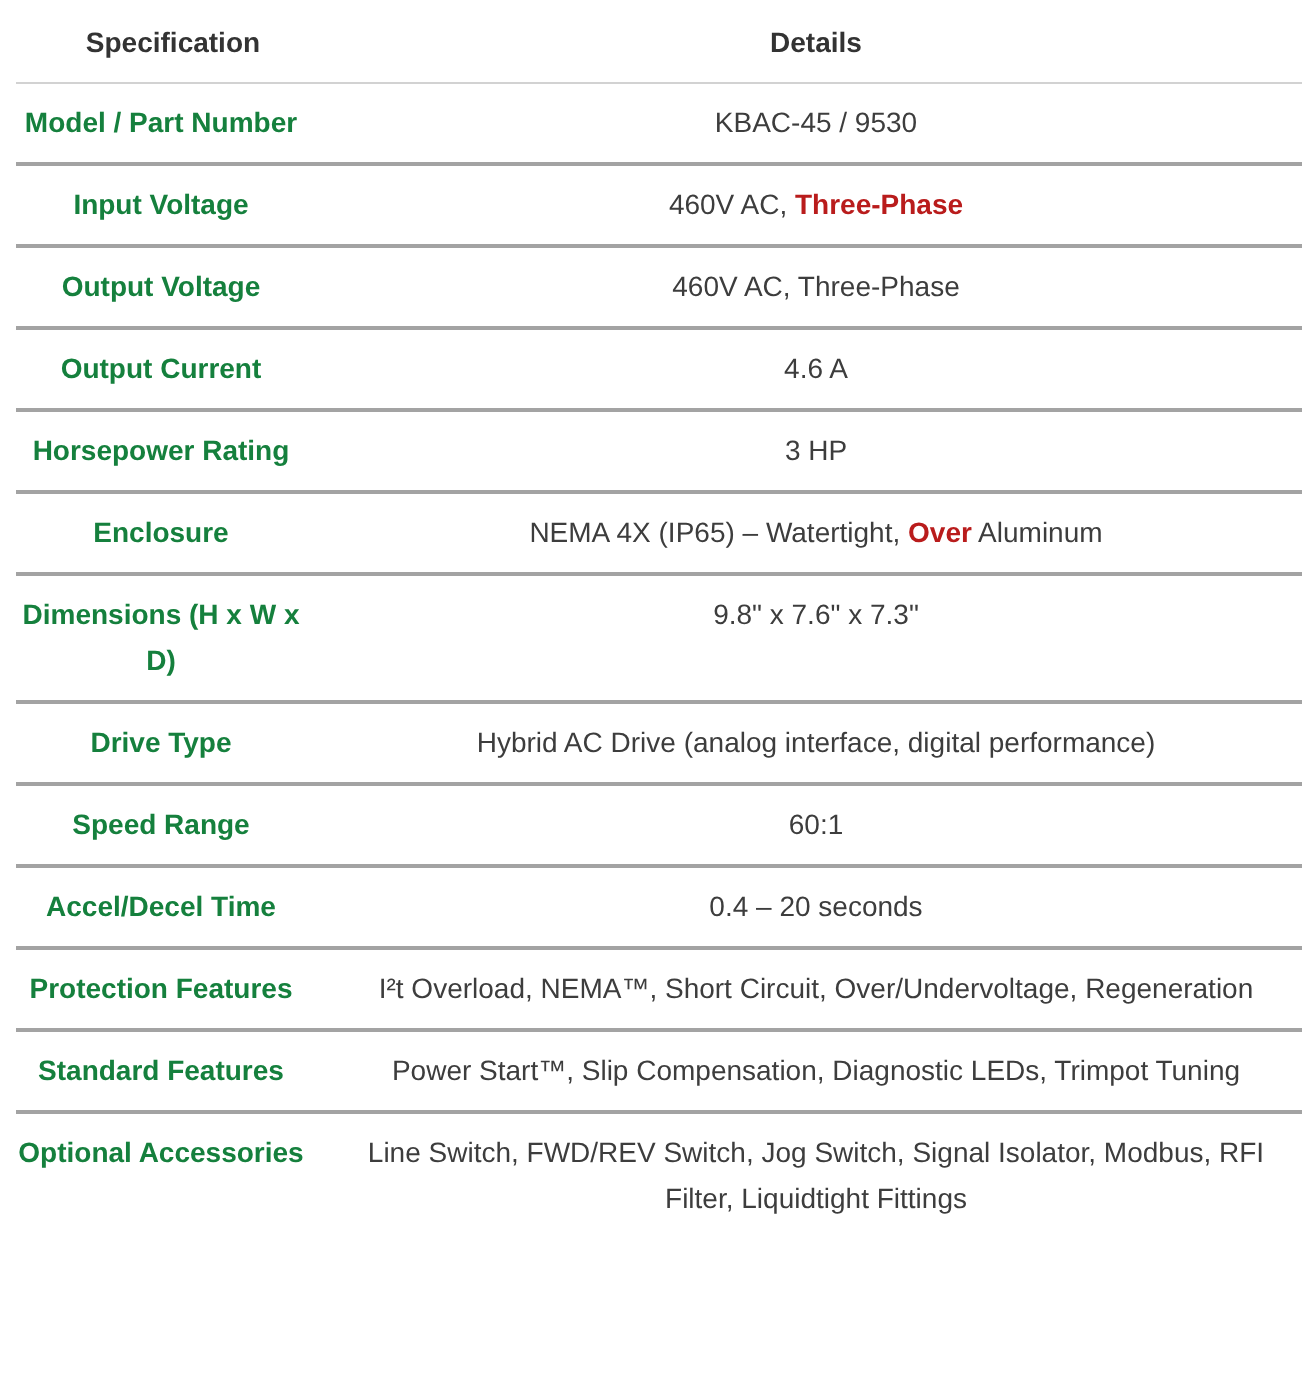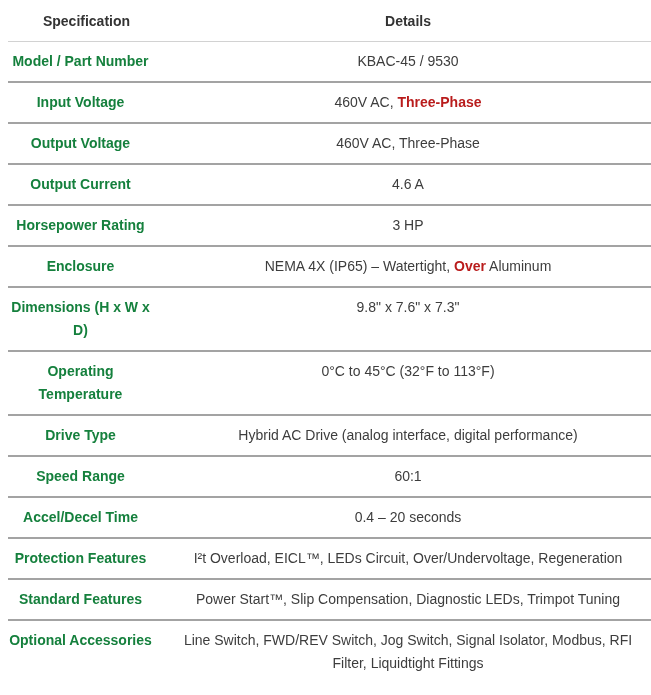--- a/index.html
+++ b/index.html
@@ -87,38 +87,34 @@
       </tr>
       <tr>
         <th>Enclosure</th>
         <td><span>NEMA 4X (IP65) – Watertight, </span><span class="bold">Over</span><span> Aluminum</span></td>
       </tr>
       <tr>
         <th>Dimensions (H x W x D)</th>
         <td><span>9.8" x 7.6" x 7.3"</span></td>
       </tr>
       <tr>
-        <th>Operating Temperature</th>
-        <td><span>0°C to 45°C (32°F to 113°F)</span></td>
-      </tr>
-      <tr>
         <th>Drive Type</th>
         <td><span>Hybrid AC Drive (analog interface, digital performance)</span></td>
       </tr>
       <tr>
         <th>Speed Range</th>
         <td><span>60:1</span></td>
       </tr>
       <tr>
         <th>Accel/Decel Time</th>
         <td><span>0.4 – 20 seconds</span></td>
       </tr>
       <tr>
         <th>Protection Features</th>
-        <td><span>I²t Overload, EICL™, LEDs Circuit, Over/Undervoltage, Regeneration</span></td>
+        <td><span>I²t Overload, NEMA™, Short Circuit, Over/Undervoltage, Regeneration</span></td>
       </tr>
       <tr>
         <th>Standard Features</th>
         <td><span>Power Start™, Slip Compensation, Diagnostic LEDs, Trimpot Tuning</span></td>
       </tr>
       <tr>
         <th>Optional Accessories</th>
         <td><span>Line Switch, FWD/REV Switch, Jog Switch, Signal Isolator, Modbus, RFI Filter, Liquidtight Fittings</span></td>
       </tr>
     </tbody>

